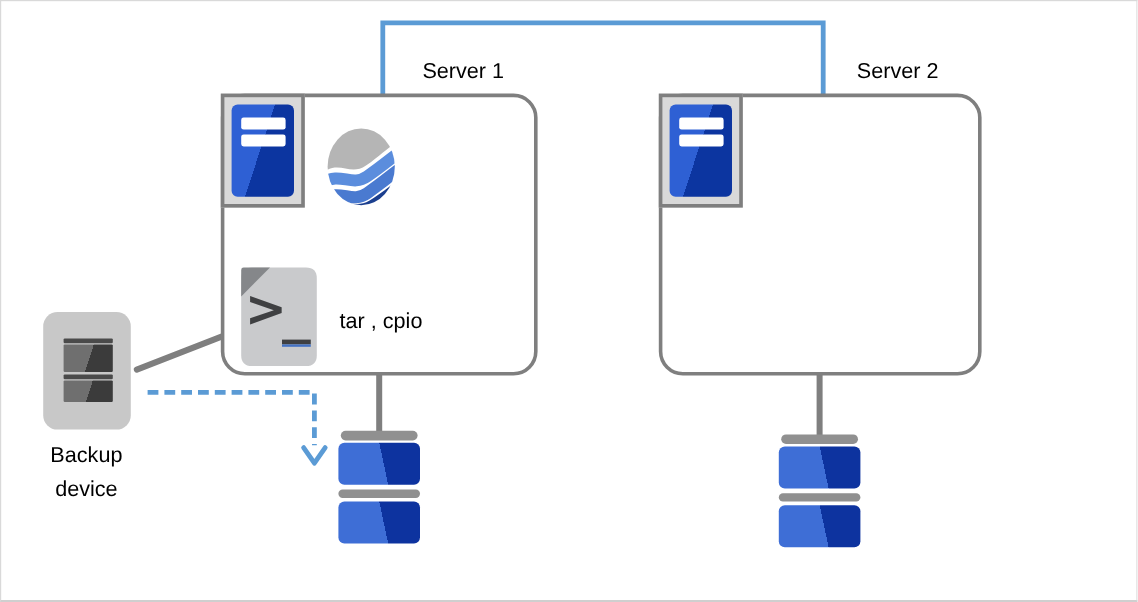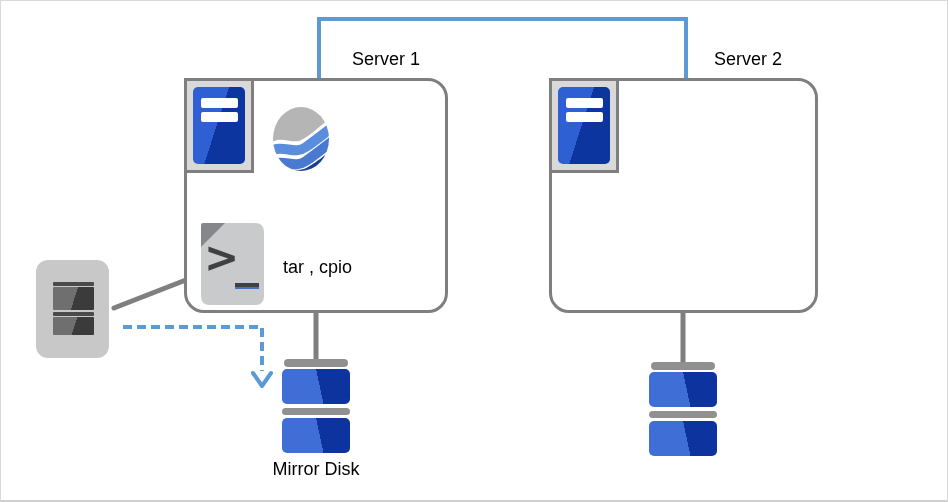--- a/index.html
+++ b/index.html
@@ -123,28 +123,28 @@
   </div>
 
   <div class="backup-device" style="left:35px; top:259px;">
     <div class="tape-stack">
       <div class="tape-bar"></div>
       <div class="tape-slab t1"></div>
       <div class="tape-bar"></div>
       <div class="tape-slab t2"></div>
     </div>
   </div>
+  <div class="label center" style="left:26px; top:364px; width:90px; line-height:28px;">Backup device</div>
 
   <div class="disk" style="left:281px; top:358px; height:94px;">
     <div class="disk-cap"></div>
     <div class="disk-slab s1"></div>
     <div class="disk-bar"></div>
     <div class="disk-slab s2"></div>
   </div>
-  <div class="label center" style="left:245px; top:458px; width:140px;">Mirror Disk</div>
 
   <div class="disk" style="left:648px; top:361px; height:94px;">
     <div class="disk-cap"></div>
     <div class="disk-slab s1"></div>
     <div class="disk-bar"></div>
     <div class="disk-slab s2"></div>
   </div>
 
 </div>
 

